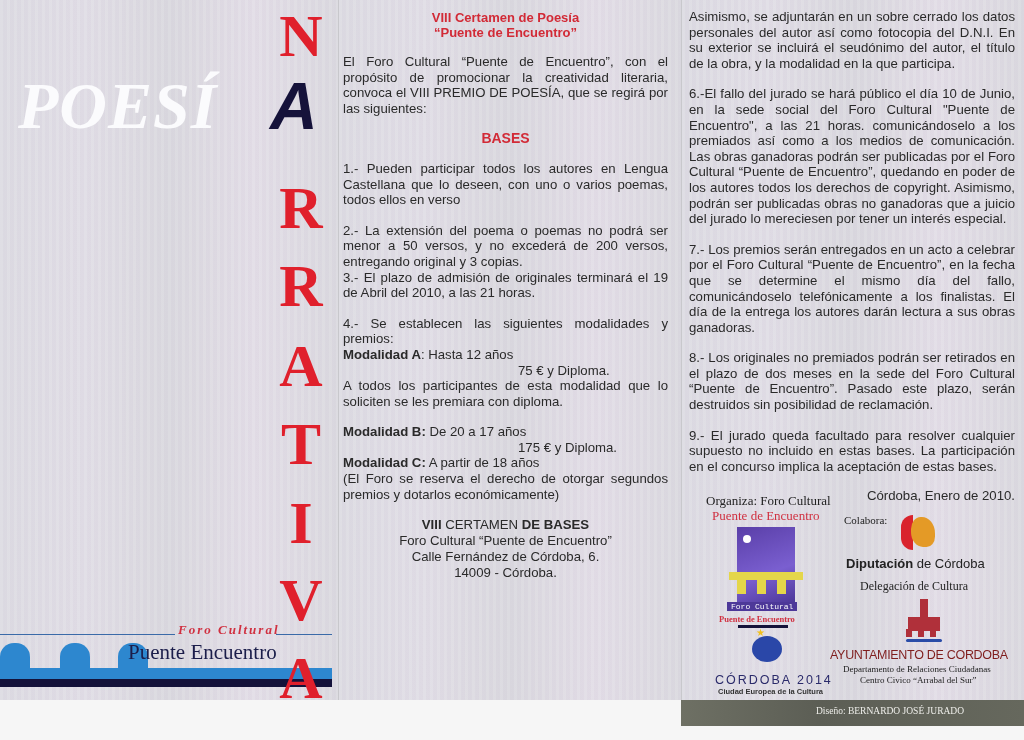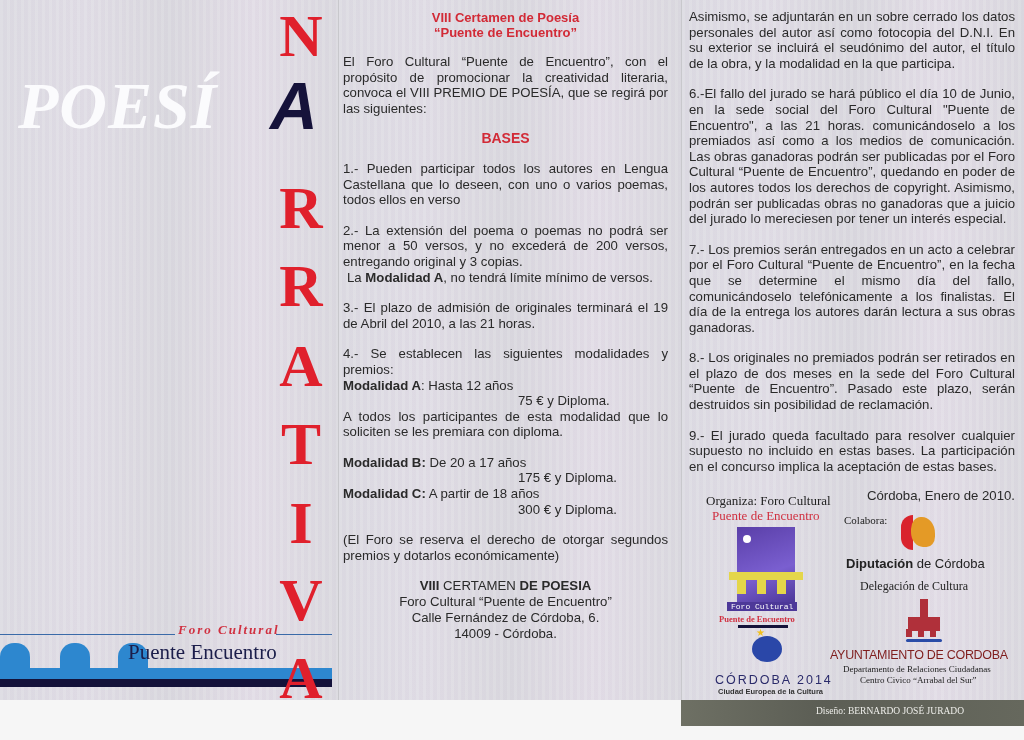--- a/index.html
+++ b/index.html
@@ -130,41 +130,37 @@
 </div>
 
 <div id="panel-mid" class="panel"></div>
 <div class="col-text" style="left:343px;top:10px;width:325px">
   <div class="title-red">VIII Certamen de Poesía</div>
   <div class="title-red">“Puente de Encuentro”</div>
   <p style="margin-top:14px">El Foro Cultural “Puente de Encuentro”, con el propósito de promocionar la creatividad literaria, convoca el VIII PREMIO DE POESÍA, que se regirá por las siguientes:</p>
   <div class="bases">BASES</div>
   <p>1.- Pueden participar todos los autores en Lengua Castellana  que lo deseen, con uno o varios poemas, todos ellos en verso</p>
   <p class="nogap">2.- La extensión del poema o poemas no podrá ser menor a 50 versos, y no excederá de 200 versos, entregando original y 3 copias.</p>
-  <p style="padding-left:4px">
-    <span>La </span><span class="b">Modalidad A</span><span>, no tendrá límite mínimo de versos.</span>
-  </p>
   <p>3.- El plazo de admisión de originales terminará el 19 de Abril del 2010, a las 21 horas.</p>
   <p class="nogap">4.- Se establecen las siguientes modalidades y premios:</p>
   <div>
     <span class="b">Modalidad A</span><span>:  Hasta 12 años</span>
   </div>
   <div class="prize">75 € y Diploma.</div>
   <p>A todos los participantes de esta modalidad que lo soliciten se les premiara con diploma.</p>
   <div>
     <span class="b">Modalidad B:</span><span>  De 20 a 17 años</span>
   </div>
   <div class="prize">175 € y Diploma.</div>
   <div>
     <span class="b">Modalidad C:</span><span> A partir de 18 años</span>
   </div>
-  <div class="prize" style="margin-bottom:15px">300 € y Diploma.</div>
   <p>(El Foro se reserva el derecho de otorgar segundos premios y dotarlos económicamente)</p>
   <div class="addr">
-    <div><span class="b">VIII</span><span> CERTAMEN </span><span class="b">DE POESIA</span></div>
+    <div><span class="b">VIII</span><span> CERTAMEN </span><span class="b">DE BASES</span></div>
     <div>Foro Cultural “Puente de Encuentro”</div>
     <div>Calle Fernández de Córdoba, 6.</div>
     <div>14009 - Córdoba.</div>
   </div>
 </div>
 
 <div id="panel-right" class="panel"></div>
 <div class="col-text" style="left:689px;top:9px;width:326px">
   <p>Asimismo, se adjuntarán en un sobre cerrado los datos personales del autor así como fotocopia del D.N.I. En su exterior se incluirá el seudónimo del autor, el título de la obra, y la modalidad en la que participa.</p>
   <p>6.-El fallo del jurado se hará público el día 10 de Junio, en la sede social del Foro Cultural "Puente de Encuentro", a las 21 horas. comunicándoselo a los premiados así como a los medios de comunicación. Las obras ganadoras podrán ser publicadas por el Foro Cultural “Puente de Encuentro”, quedando en poder de los autores todos los derechos de copyright. Asimismo, podrán ser publicadas obras no ganadoras que a juicio del jurado lo mereciesen por tener un interés especial.</p>

